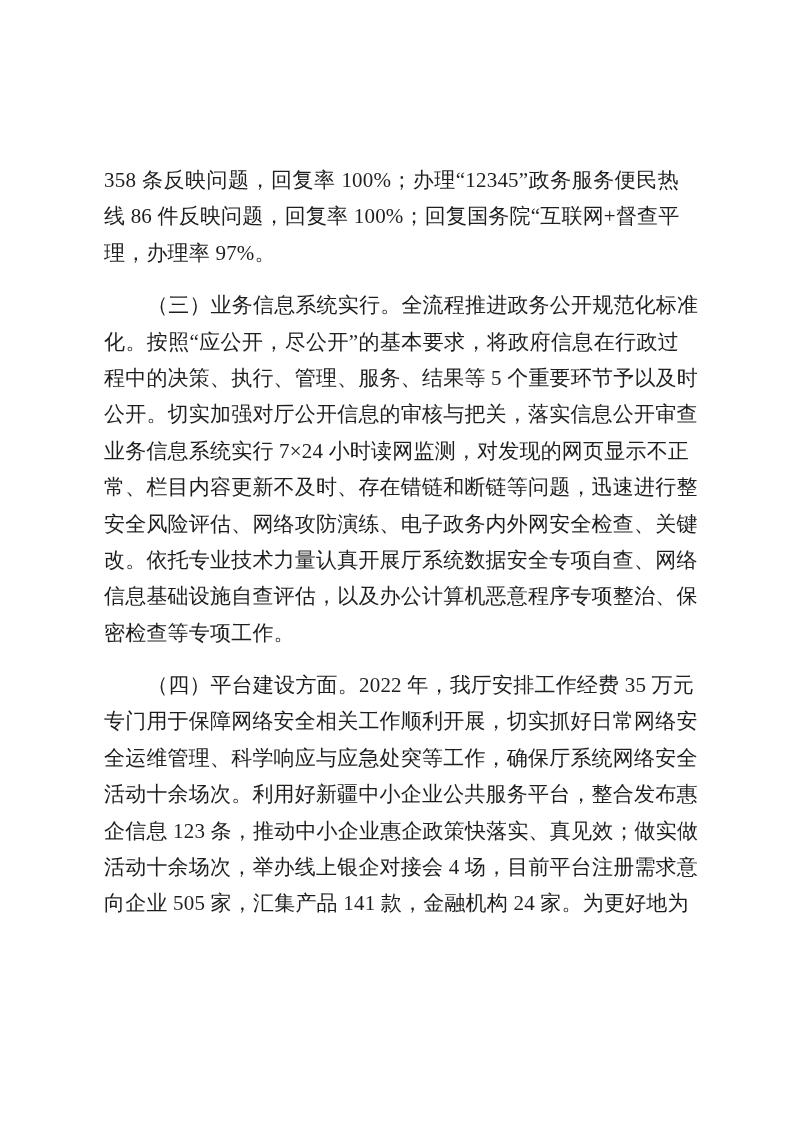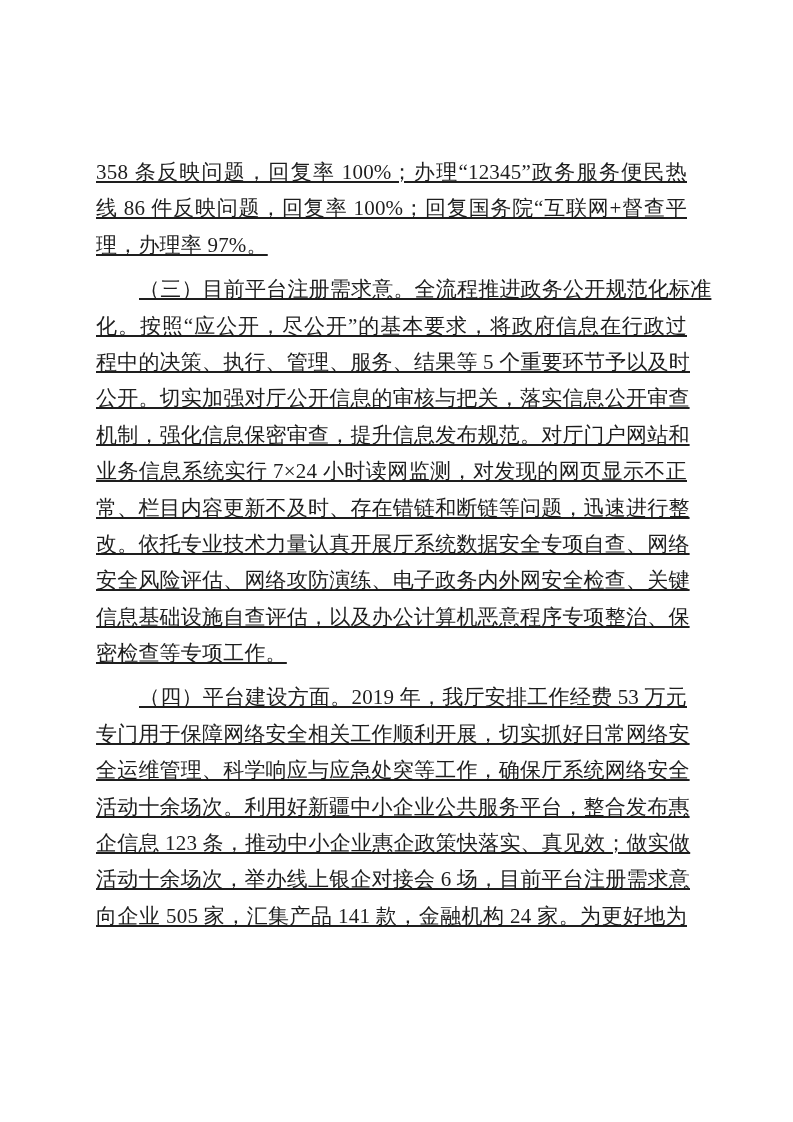--- a/index.html
+++ b/index.html
@@ -19,23 +19,22 @@
     left: 88px;
     top: 146px;
     width: 607px;
     font-family: "Liberation Serif", "DejaVu Serif", serif;
     font-size: 21px;
     line-height: 36.4px;
     color: #1e1e1e;
     letter-spacing: 0.2px;
   }
   .para {
-    margin: 8px;
+    margin: 16px;
     padding: 0;
-    text-decoration: underline;
   }
   .line {
     text-align: justify;
     text-align-last: justify;
     white-space: nowrap;
     height: 36.4px;
     overflow: visible;
   }
   .line.lastline {
     text-align-last: left;
@@ -50,37 +49,36 @@
 <div class="page">
   <div class="text-block">
 
     <div class="para">
       <div class="line">358 条反映问题，回复率 100%；办理“12345”政务服务便民热</div>
       <div class="line">线 86 件反映问题，回复率 100%；回复国务院“互联网+督查平</div>
       <div class="line lastline">理，办理率 97%。</div>
     </div>
 
     <div class="para">
-      <div class="line indent">（三）目前平台注册需求意。全流程推进政务公开规范化标准</div>
+      <div class="line indent">（三）业务信息系统实行。全流程推进政务公开规范化标准</div>
       <div class="line">化。按照“应公开，尽公开”的基本要求，将政府信息在行政过</div>
       <div class="line">程中的决策、执行、管理、服务、结果等 5 个重要环节予以及时</div>
       <div class="line">公开。切实加强对厅公开信息的审核与把关，落实信息公开审查</div>
-      <div class="line">机制，强化信息保密审查，提升信息发布规范。对厅门户网站和</div>
       <div class="line">业务信息系统实行 7×24 小时读网监测，对发现的网页显示不正</div>
       <div class="line">常、栏目内容更新不及时、存在错链和断链等问题，迅速进行整</div>
+      <div class="line">安全风险评估、网络攻防演练、电子政务内外网安全检查、关键</div>
       <div class="line">改。依托专业技术力量认真开展厅系统数据安全专项自查、网络</div>
-      <div class="line">安全风险评估、网络攻防演练、电子政务内外网安全检查、关键</div>
       <div class="line">信息基础设施自查评估，以及办公计算机恶意程序专项整治、保</div>
       <div class="line lastline">密检查等专项工作。</div>
     </div>
 
     <div class="para">
-      <div class="line indent">（四）平台建设方面。2019 年，我厅安排工作经费 53 万元</div>
+      <div class="line indent">（四）平台建设方面。2022 年，我厅安排工作经费 35 万元</div>
       <div class="line">专门用于保障网络安全相关工作顺利开展，切实抓好日常网络安</div>
       <div class="line">全运维管理、科学响应与应急处突等工作，确保厅系统网络安全</div>
       <div class="line">活动十余场次。利用好新疆中小企业公共服务平台，整合发布惠</div>
       <div class="line">企信息 123 条，推动中小企业惠企政策快落实、真见效；做实做</div>
-      <div class="line">活动十余场次，举办线上银企对接会 6 场，目前平台注册需求意</div>
+      <div class="line">活动十余场次，举办线上银企对接会 4 场，目前平台注册需求意</div>
       <div class="line">向企业 505 家，汇集产品 141 款，金融机构 24 家。为更好地为</div>
     </div>
 
   </div>
 </div>
 
 </body></html>

